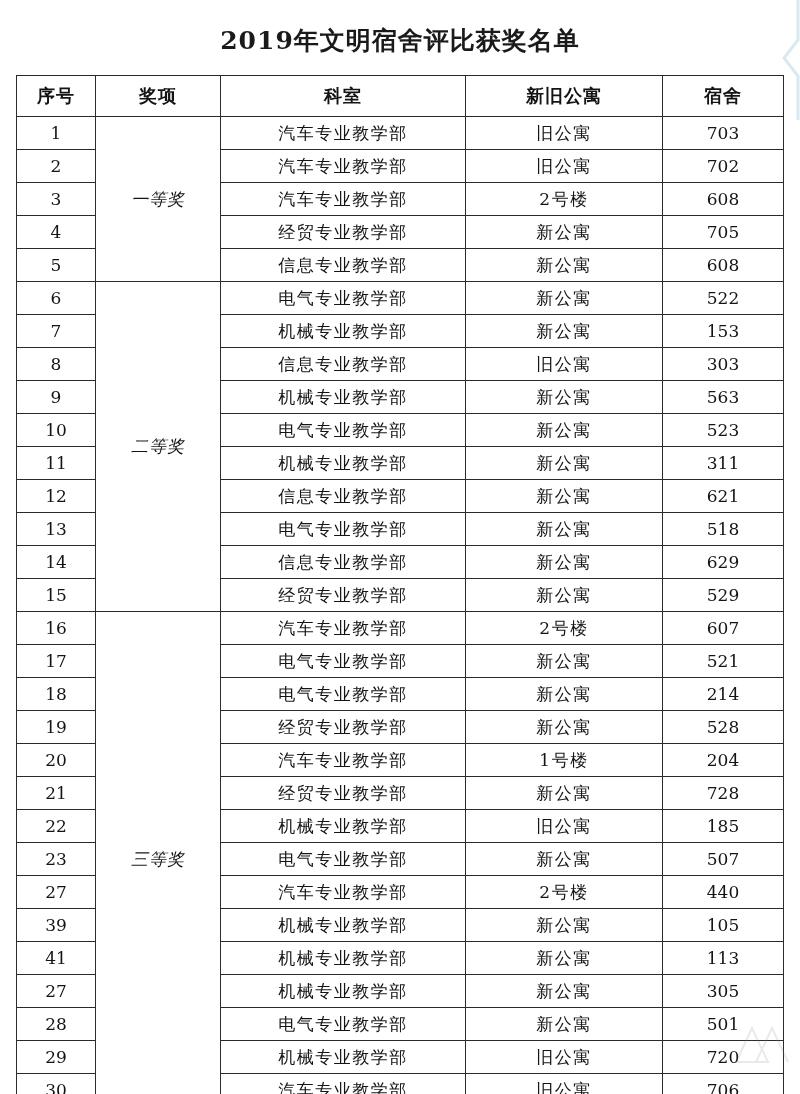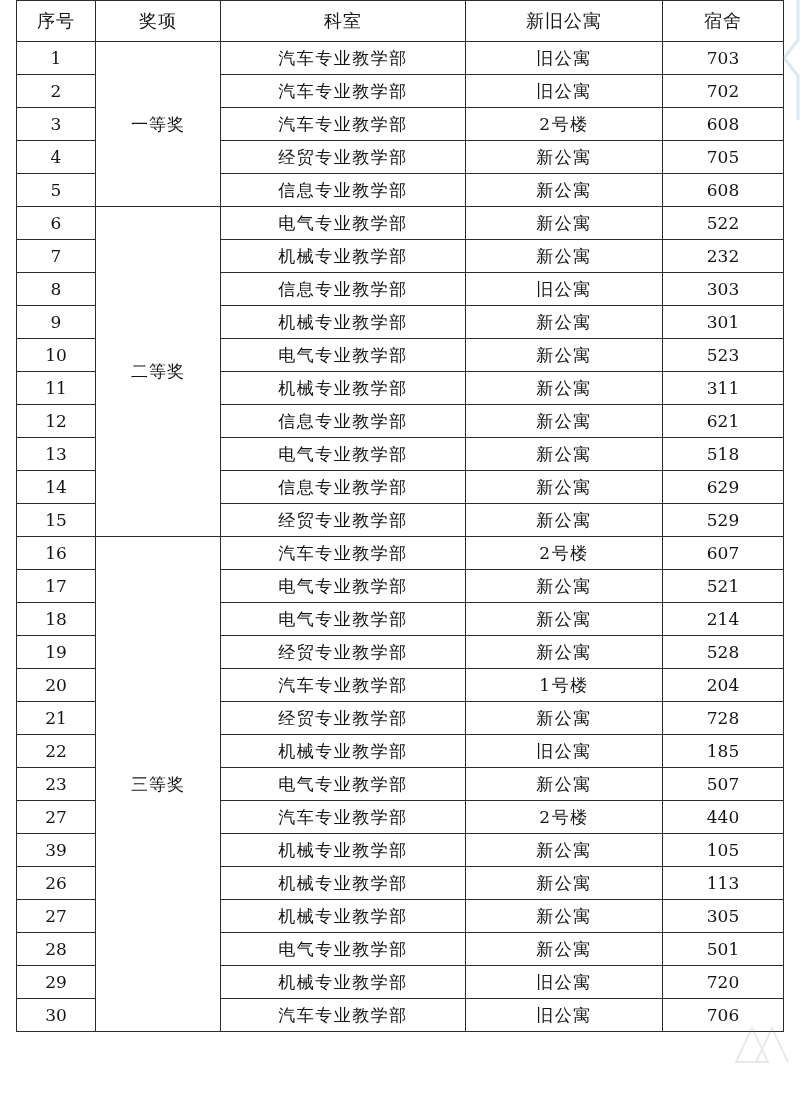--- a/index.html
+++ b/index.html
@@ -43,36 +43,37 @@
     border: 1px solid #2b2b2b;
     text-align: center;
     vertical-align: middle;
     font-family: "DejaVu Serif", "Liberation Serif", serif;
     color: #141414;
     padding: 0;
   }
   table.award-table thead th {
     height: 40px;
     font-size: 18px;
-    font-weight: 400;
+    font-weight: 700;
     letter-spacing: 1px;
   }
   table.award-table tbody td {
     height: 32px;
     font-size: 17px;
   }
   td.col-index {
     width: 78px;
     font-size: 14px;
     font-family: "DejaVu Serif", "Liberation Serif", serif;
   }
   td.col-award {
     width: 124px;
     font-size: 17px;
     letter-spacing: 1px;
+    font-style: italic;
   }
   td.col-dept {
     width: 244px;
     letter-spacing: 1.5px;
   }
   td.col-building {
     width: 196px;
     letter-spacing: 1.5px;
   }
   td.col-dorm {
@@ -104,20 +105,21 @@
     height: 120px;
     opacity: 0.25;
     pointer-events: none;
   }
 </style>
 </head>
 <body>
 
 <div class="page">
 
+  <div class="doc-title">2019年文明宿舍评比获奖名单</div>
 
   <table class="award-table">
     <thead>
       <tr>
         <th class="h-index">序号</th>
         <th class="h-award">奖项</th>
         <th class="h-dept">科室</th>
         <th class="h-building">新旧公寓</th>
         <th class="h-dorm">宿舍</th>
       </tr>
@@ -158,33 +160,33 @@
           <td class="col-index">6</td>
           <td class="col-award" rowspan="10">二等奖</td>
           <td class="col-dept">电气专业教学部</td>
           <td class="col-building">新公寓</td>
           <td class="col-dorm">522</td>
         </tr>
         <tr>
           <td class="col-index">7</td>
           <td class="col-dept">机械专业教学部</td>
           <td class="col-building">新公寓</td>
-          <td class="col-dorm">232</td>
+          <td class="col-dorm">153</td>
         </tr>
         <tr>
           <td class="col-index">8</td>
           <td class="col-dept">信息专业教学部</td>
           <td class="col-building">旧公寓</td>
           <td class="col-dorm">303</td>
         </tr>
         <tr>
           <td class="col-index">9</td>
           <td class="col-dept">机械专业教学部</td>
           <td class="col-building">新公寓</td>
-          <td class="col-dorm">301</td>
+          <td class="col-dorm">563</td>
         </tr>
         <tr>
           <td class="col-index">10</td>
           <td class="col-dept">电气专业教学部</td>
           <td class="col-building">新公寓</td>
           <td class="col-dorm">523</td>
         </tr>
         <tr>
           <td class="col-index">11</td>
           <td class="col-dept">机械专业教学部</td>
@@ -270,21 +272,21 @@
           <td class="col-building">2号楼</td>
           <td class="col-dorm">440</td>
         </tr>
         <tr>
           <td class="col-index">39</td>
           <td class="col-dept">机械专业教学部</td>
           <td class="col-building">新公寓</td>
           <td class="col-dorm">105</td>
         </tr>
         <tr>
-          <td class="col-index">26</td>
+          <td class="col-index">41</td>
           <td class="col-dept">机械专业教学部</td>
           <td class="col-building">新公寓</td>
           <td class="col-dorm">113</td>
         </tr>
         <tr>
           <td class="col-index">27</td>
           <td class="col-dept">机械专业教学部</td>
           <td class="col-building">新公寓</td>
           <td class="col-dorm">305</td>
         </tr>

